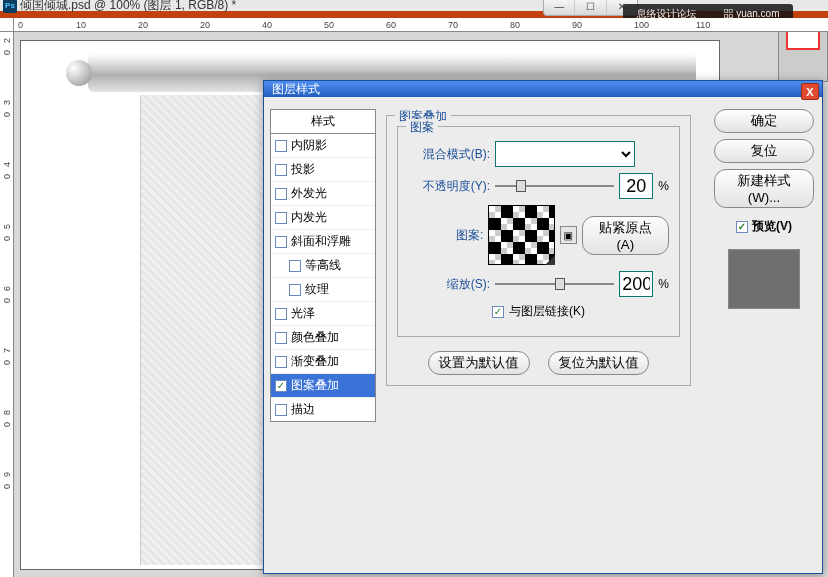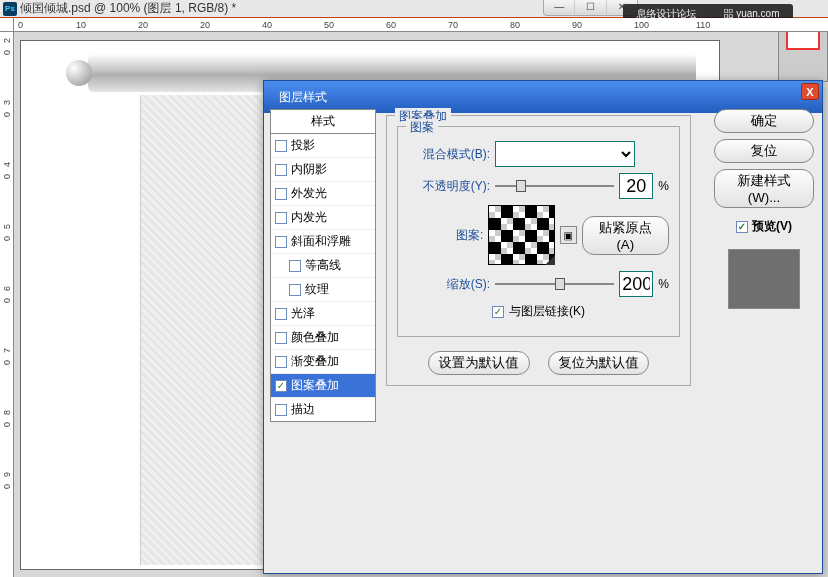--- a/index.html
+++ b/index.html
@@ -1,19 +1,19 @@
 <!DOCTYPE html>
 <html><head>
 <meta charset="utf-8">
 <style>
   * { box-sizing: border-box; margin: 0; padding: 0; }
   body { width: 828px; height: 577px; background: #d8d8d8; font-family: "Microsoft YaHei", SimSun, Arial, sans-serif; font-size: 12px; overflow: hidden; position: relative; }
 
   
-  .doc-bar { position: absolute; top: 0; left: 0; right: 0; height: 18px; background: #e8e8e8; display: flex; align-items: center; border-bottom: 1px solid #c2410c; }
+  .doc-bar { position: absolute; top: 0; left: 0; right: 0; height: 18px; background: #e8e8e8; display: flex; align-items: center; border-bottom: 7px solid #c2410c; }
   .ps-icon { width: 14px; height: 14px; background:#0a3d62; color:#4cc1ff; font-size:8px; font-weight:bold; text-align:center; line-height:14px; margin:0 3px; border-radius:2px; }
   .doc-title { color:#333; }
   .top-dark-pill { position:absolute; right:35px; top:4px; width:170px; height:20px; background:rgba(20,20,20,.85); border-radius:3px; color:#eee; font-size:10px; display:flex; align-items:center; justify-content:space-around; }
   .win-ctrl { position:absolute; right: 190px; top:0; width:95px; height:16px; background:linear-gradient(#f5f5f5,#d8d8d8); border:1px solid #aaa; border-top:none; border-radius:0 0 4px 4px; display:flex; }
   .win-ctrl span { flex:1; text-align:center; line-height:14px; color:#444; border-left:1px solid #ccc; font-size:10px;}
   .win-ctrl span:first-child{border:none;}
 
   
   .right-strip { position:absolute; right:0; top:22px; width:50px; height:60px; background:#ccc; border:1px solid #888; }
   .right-strip .thumb { margin:3px auto; width:34px; height:24px; border:2px solid #e33; background:#fff; }
@@ -26,21 +26,21 @@
   .ruler-v .tick { position:absolute; left:2px; font-size:9px; color:#444; writing-mode:vertical-rl; transform:rotate(180deg); }
 
   .canvas { position:absolute; left:20px; top:40px; width:700px; height:530px; background:#fff; border:1px solid #666; }
   .scroll-bar { position:absolute; left:76px; top:54px; width:620px; height:60px; }
   .scroll-cyl { position:absolute; left:12px; right:0; top:0; height:38px; background:linear-gradient(#fff,#c8c8c8 40%,#b0b0b0 55%,#e4e4e4); border-radius:6px; }
   .scroll-cap { position:absolute; left:-10px; top:6px; width:26px; height:26px; border-radius:50%; background:radial-gradient(circle at 30% 30%,#fff,#bbb 60%,#888); }
   .paper { position:absolute; left:140px; top:95px; width:540px; height:470px; background:repeating-linear-gradient(45deg,#f0f0f0 0 3px,#e6e6e6 3px 6px); border-left:1px solid #ccc; }
 
   
   .dialog { position:absolute; left:263px; top:80px; width:560px; height:494px; background:#ececec; border:1px solid #1b4e9b; box-shadow:0 2px 10px rgba(0,0,0,.35); }
-  .dlg-title { height:32px; background:linear-gradient(#4b8ef0,#235dc0); color:#fff; display:flex; align-items:center; padding-left:15px; font-size:12px; position:relative; }
+  .dlg-title { height:16px; background:linear-gradient(#4b8ef0,#235dc0); color:#fff; display:flex; align-items:center; padding-left:8px; font-size:12px; position:relative; }
   .dlg-close { position:absolute; right:3px; top:2px; width:18px; height:17px; background:#e04a2f; color:#fff; text-align:center; line-height:16px; border:1px solid #a02a18; border-radius:2px; font-size:11px; font-weight:bold; }
 
   .dlg-body { position:absolute; top:22px; left:0; right:0; bottom:0; }
 
   
   .style-col { position:absolute; left:6px; top:6px; width:106px; }
   .style-head { background:#fff; border:1px solid #888; text-align:center; padding:3px 0; }
   .style-list { background:#fff; border:1px solid #888; border-top:none; }
   .style-list .row { padding:3px 4px; display:flex; align-items:center; gap:4px; border-bottom:1px solid #eee; }
   .style-list .row:last-child{border:none;}
@@ -140,25 +140,25 @@
     <span>图层样式</span>
     <div class="dlg-close">X</div>
   </div>
   <div class="dlg-body">
 
     <div class="style-col">
       <div class="style-head">样式</div>
       <div class="style-list">
         <div class="row">
             <span class="chk"></span>
+            <span>内阴影</span>
+          </div>
+        <div class="row">
+            <span class="chk"></span>
             <span>投影</span>
-          </div>
-        <div class="row">
-            <span class="chk"></span>
-            <span>内阴影</span>
           </div>
         <div class="row">
             <span class="chk"></span>
             <span>外发光</span>
           </div>
         <div class="row">
             <span class="chk"></span>
             <span>内发光</span>
           </div>
         <div class="row">

